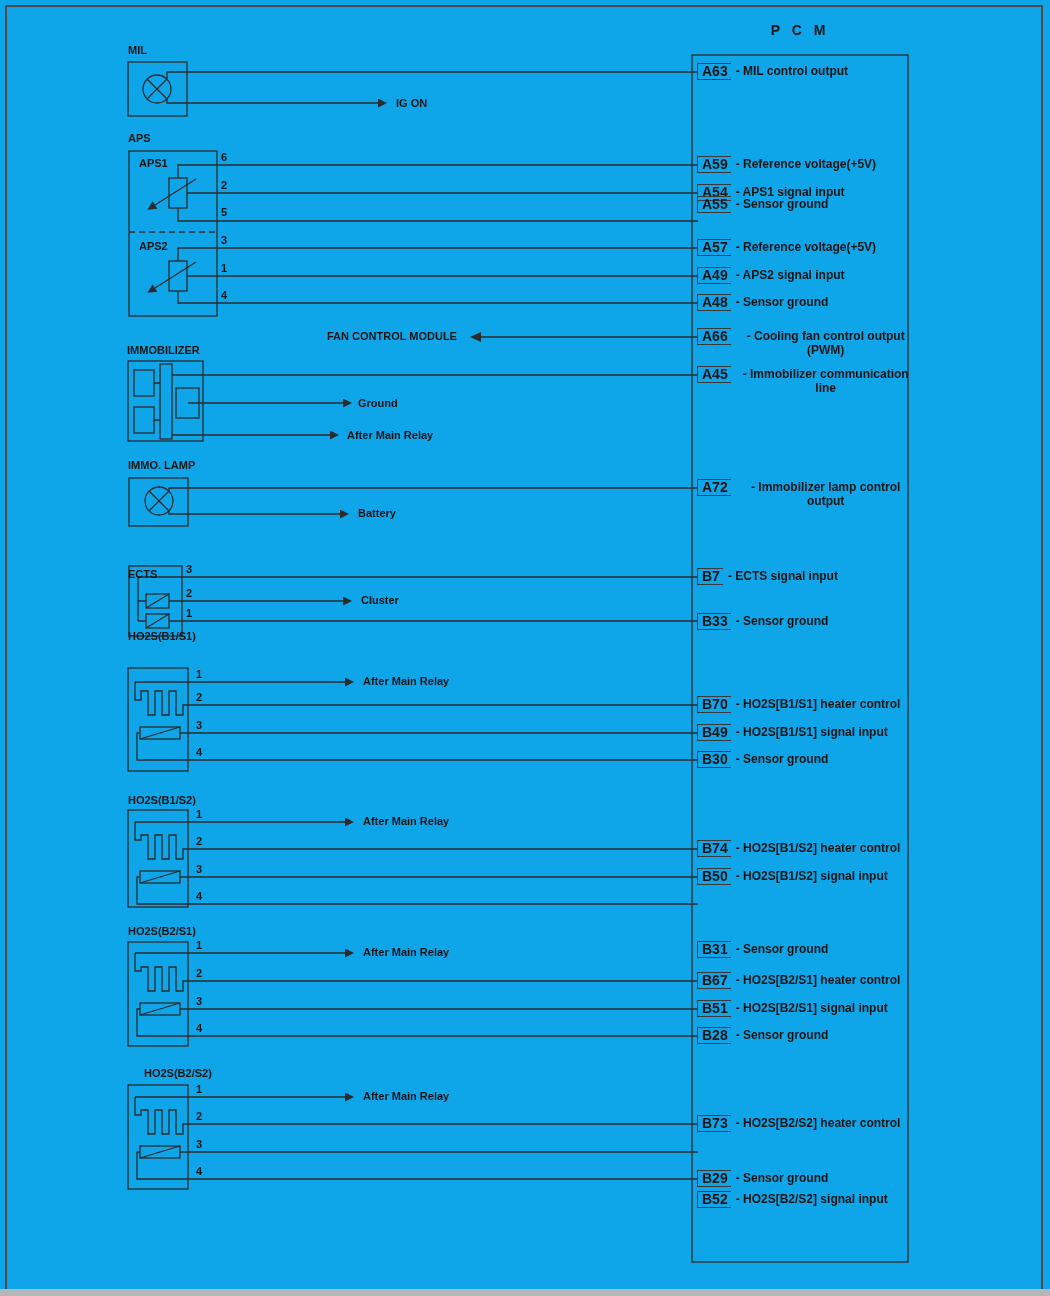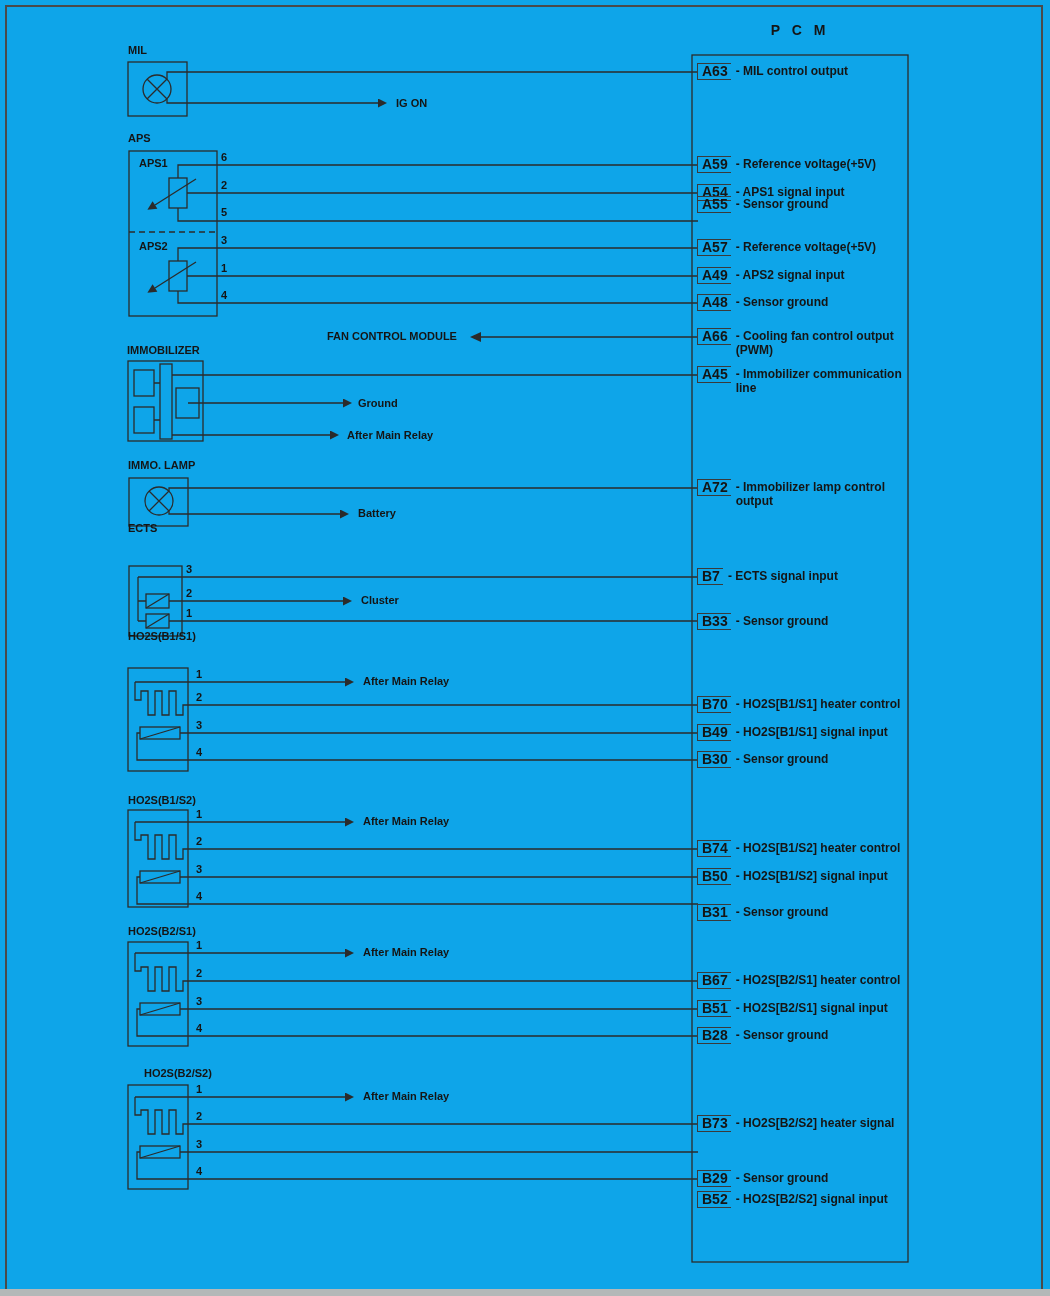--- a/index.html
+++ b/index.html
@@ -11,21 +11,21 @@
   svg.wires{position:absolute;left:0;top:0;}
   .lbl{position:absolute;font-size:11px;font-weight:700;white-space:nowrap;line-height:13px;}
   .num{position:absolute;font-size:11px;font-weight:700;line-height:12px;}
   .pcm-title{position:absolute;left:692px;top:22px;width:216px;text-align:center;
         font-size:14px;font-weight:700;letter-spacing:4px;}
   .pin{position:absolute;left:697px;display:flex;align-items:flex-start;}
   .pin-code{display:inline-block;border:1.4px solid #3a3a3a;border-right:none;
         padding:0 3px 1px 4px;font-size:14px;font-weight:700;line-height:14px;}
   .pin-desc{display:inline-block;margin-left:5px;padding-top:1px;
         font-size:12px;font-weight:700;line-height:14px;white-space:nowrap;}
-  .pin-desc.wrap{white-space:normal;max-width:180px;}
+  .pin-desc.wrap{white-space:normal;max-width:180px;text-align:center;}
 </style>
 </head>
 <body>
 
 <div class="page">
   <div class="page-border"></div>
 
   <svg class="wires" width="1050" height="1296" viewBox="0 0 1050 1296">
     <defs>
       <marker id="arrR" viewBox="0 0 10 10" refX="0" refY="5" markerWidth="10" markerHeight="9" markerUnits="userSpaceOnUse" orient="auto">
@@ -142,21 +142,21 @@
   </svg>
 
   <div class="pcm-title">P C M</div>
 
   <div class="lbl" style="left:128px;top:44px">MIL</div>
   <div class="lbl" style="left:128px;top:132px">APS</div>
   <div class="lbl" style="left:139px;top:157px">APS1</div>
   <div class="lbl" style="left:139px;top:240px">APS2</div>
   <div class="lbl" style="left:127px;top:344px">IMMOBILIZER</div>
   <div class="lbl" style="left:128px;top:459px">IMMO. LAMP</div>
-  <div class="lbl" style="left:128px;top:522px">ECTS</div>
+  <div class="lbl" style="left:128px;top:568px">ECTS</div>
   <div class="lbl" style="left:128px;top:630px">HO2S(B1/S1)</div>
   <div class="lbl" style="left:128px;top:794px">HO2S(B1/S2)</div>
   <div class="lbl" style="left:128px;top:925px">HO2S(B2/S1)</div>
   <div class="lbl" style="left:144px;top:1067px">HO2S(B2/S2)</div>
 
   <div class="lbl" style="left:396px;top:97px">IG ON</div>
   <div class="lbl" style="left:327px;top:330px">FAN CONTROL MODULE</div>
   <div class="lbl" style="left:358px;top:397px">Ground</div>
   <div class="lbl" style="left:347px;top:429px">After Main Relay</div>
   <div class="lbl" style="left:358px;top:507px">Battery</div>
@@ -258,39 +258,39 @@
     <span class="pin-desc">- Sensor ground</span>
   </div>
   <div class="pin" style="top:840px">
     <span class="pin-code">B74</span>
     <span class="pin-desc">- HO2S[B1/S2] heater control</span>
   </div>
   <div class="pin" style="top:868px">
     <span class="pin-code">B50</span>
     <span class="pin-desc">- HO2S[B1/S2] signal input</span>
   </div>
-  <div class="pin" style="top:904px">
+  <div class="pin" style="top:941px">
     <span class="pin-code">B31</span>
     <span class="pin-desc">- Sensor ground</span>
   </div>
   <div class="pin" style="top:972px">
     <span class="pin-code">B67</span>
     <span class="pin-desc">- HO2S[B2/S1] heater control</span>
   </div>
   <div class="pin" style="top:1000px">
     <span class="pin-code">B51</span>
     <span class="pin-desc">- HO2S[B2/S1] signal input</span>
   </div>
   <div class="pin" style="top:1027px">
     <span class="pin-code">B28</span>
     <span class="pin-desc">- Sensor ground</span>
   </div>
   <div class="pin" style="top:1115px">
     <span class="pin-code">B73</span>
-    <span class="pin-desc">- HO2S[B2/S2] heater signal</span>
+    <span class="pin-desc">- HO2S[B2/S2] heater control</span>
   </div>
   <div class="pin" style="top:1191px">
     <span class="pin-code">B52</span>
     <span class="pin-desc">- HO2S[B2/S2] signal input</span>
   </div>
   <div class="pin" style="top:1170px">
     <span class="pin-code">B29</span>
     <span class="pin-desc">- Sensor ground</span>
   </div>
 

